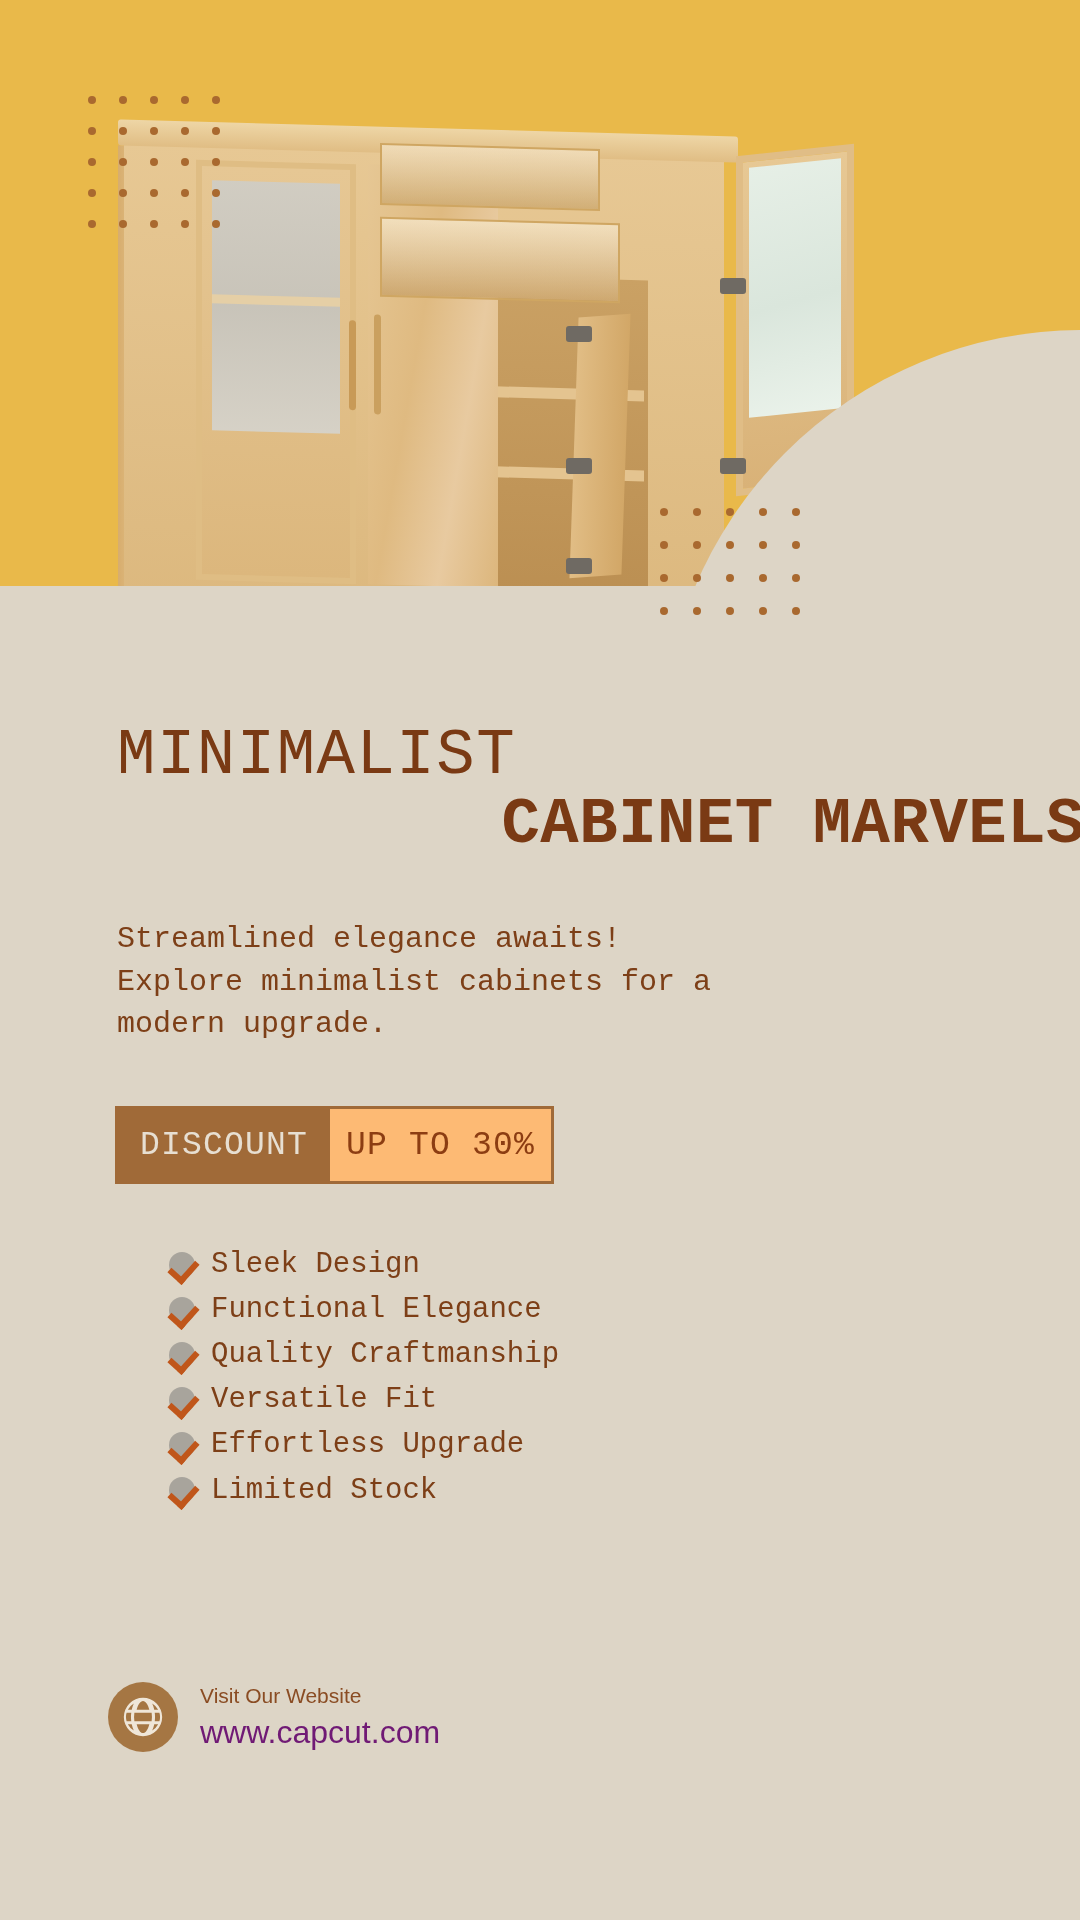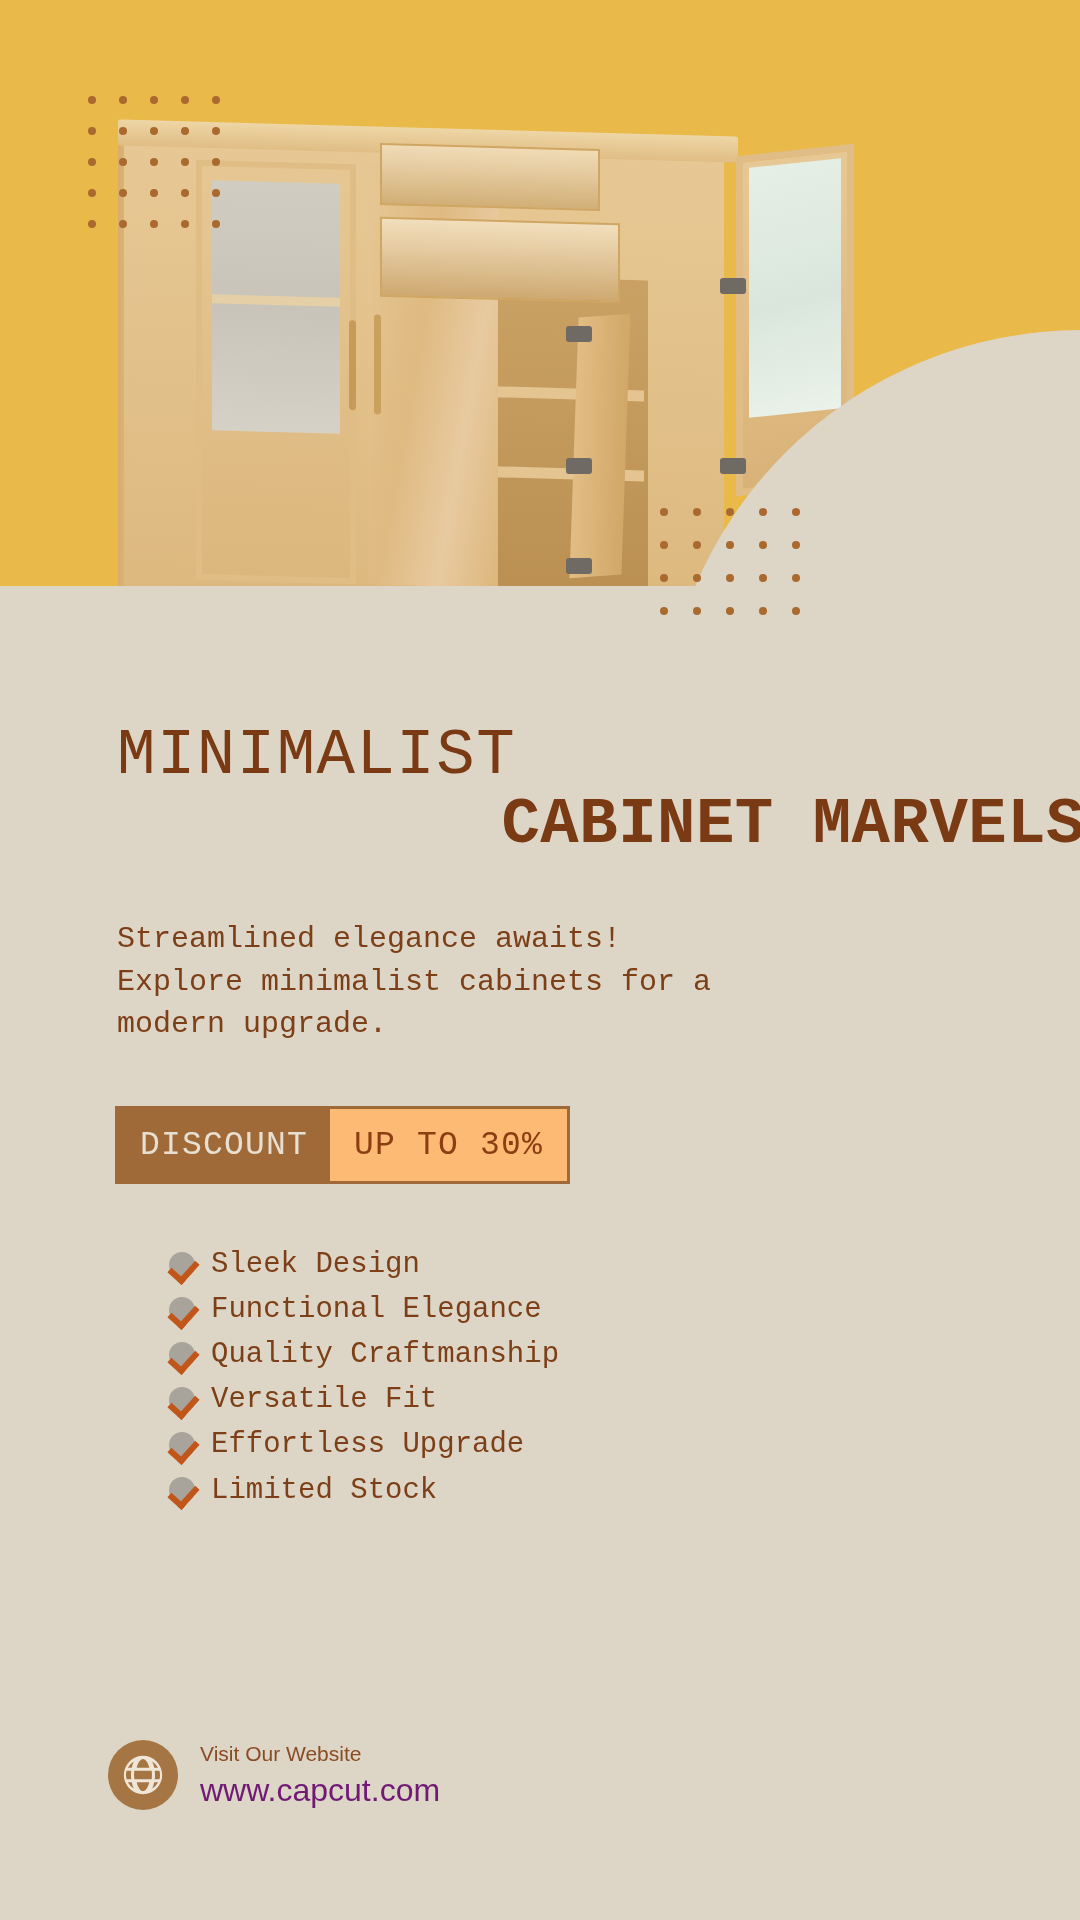--- a/index.html
+++ b/index.html
@@ -235,21 +235,21 @@
     letter-spacing:1.2px;
     display:flex; align-items:center;
     padding:0 22px;
     font-weight:400;
   }
   .badge-right {
     color:#8c3d12;
     font-size:33px;
     letter-spacing:1.2px;
     display:flex; align-items:center;
-    padding:0 24px;
+    padding:0 16px;
     font-weight:400;
   }
 
   
   .features {
     margin:62px 0 0 164px;
     list-style:none;
   }
   .features li {
     display:flex; align-items:center;
@@ -273,21 +273,21 @@
     width:13px; height:21px;
     border-right:6px solid #c0561a;
     border-bottom:6px solid #c0561a;
     transform:rotate(42deg);
   }
 
   
   .footer {
     position:absolute; left:0; top:1680px;
     width:1080px; height:190px;
-    display:flex; align-items:center;
+    display:flex; align-items:flex-start;
   }
   .foot-item { display:flex; align-items:center; gap:22px; }
   .foot-web  { margin-left:108px; }
   .foot-call { margin-left:112px; }
 
   .circ {
     width:70px; height:70px; border-radius:50%;
     background:#a57643;
     display:flex; align-items:center; justify-content:center;
     flex:0 0 70px;

